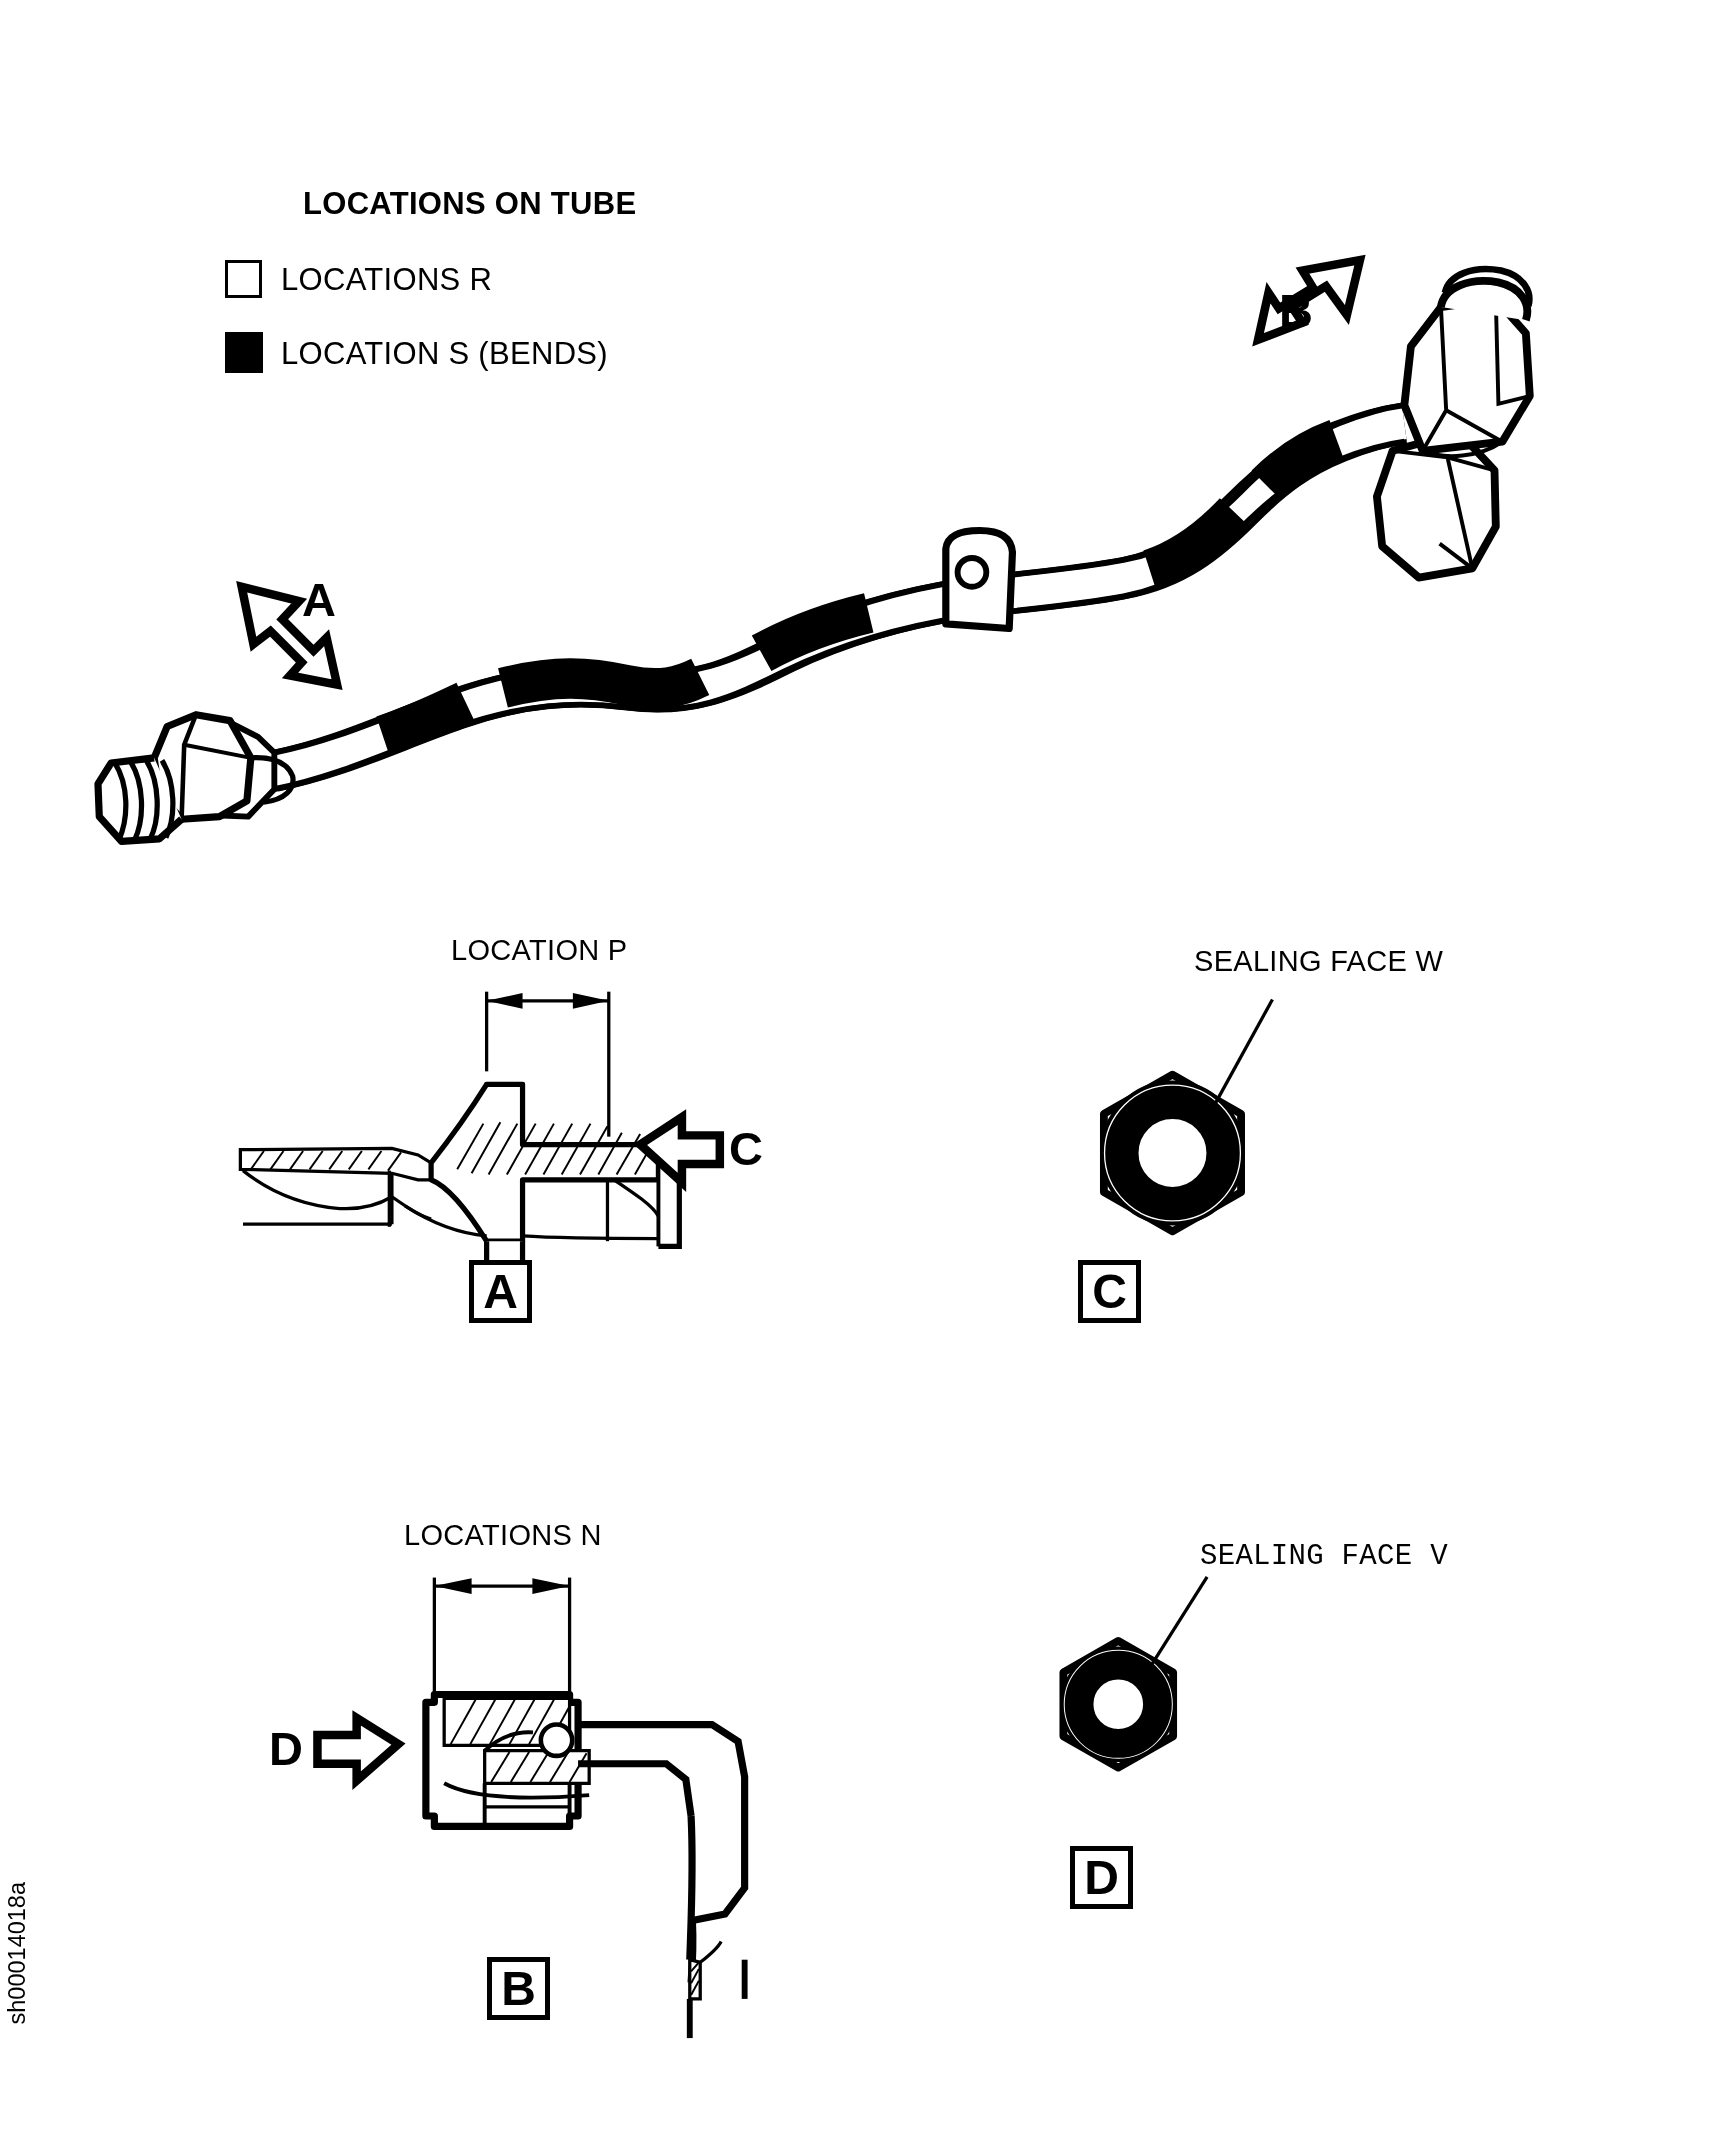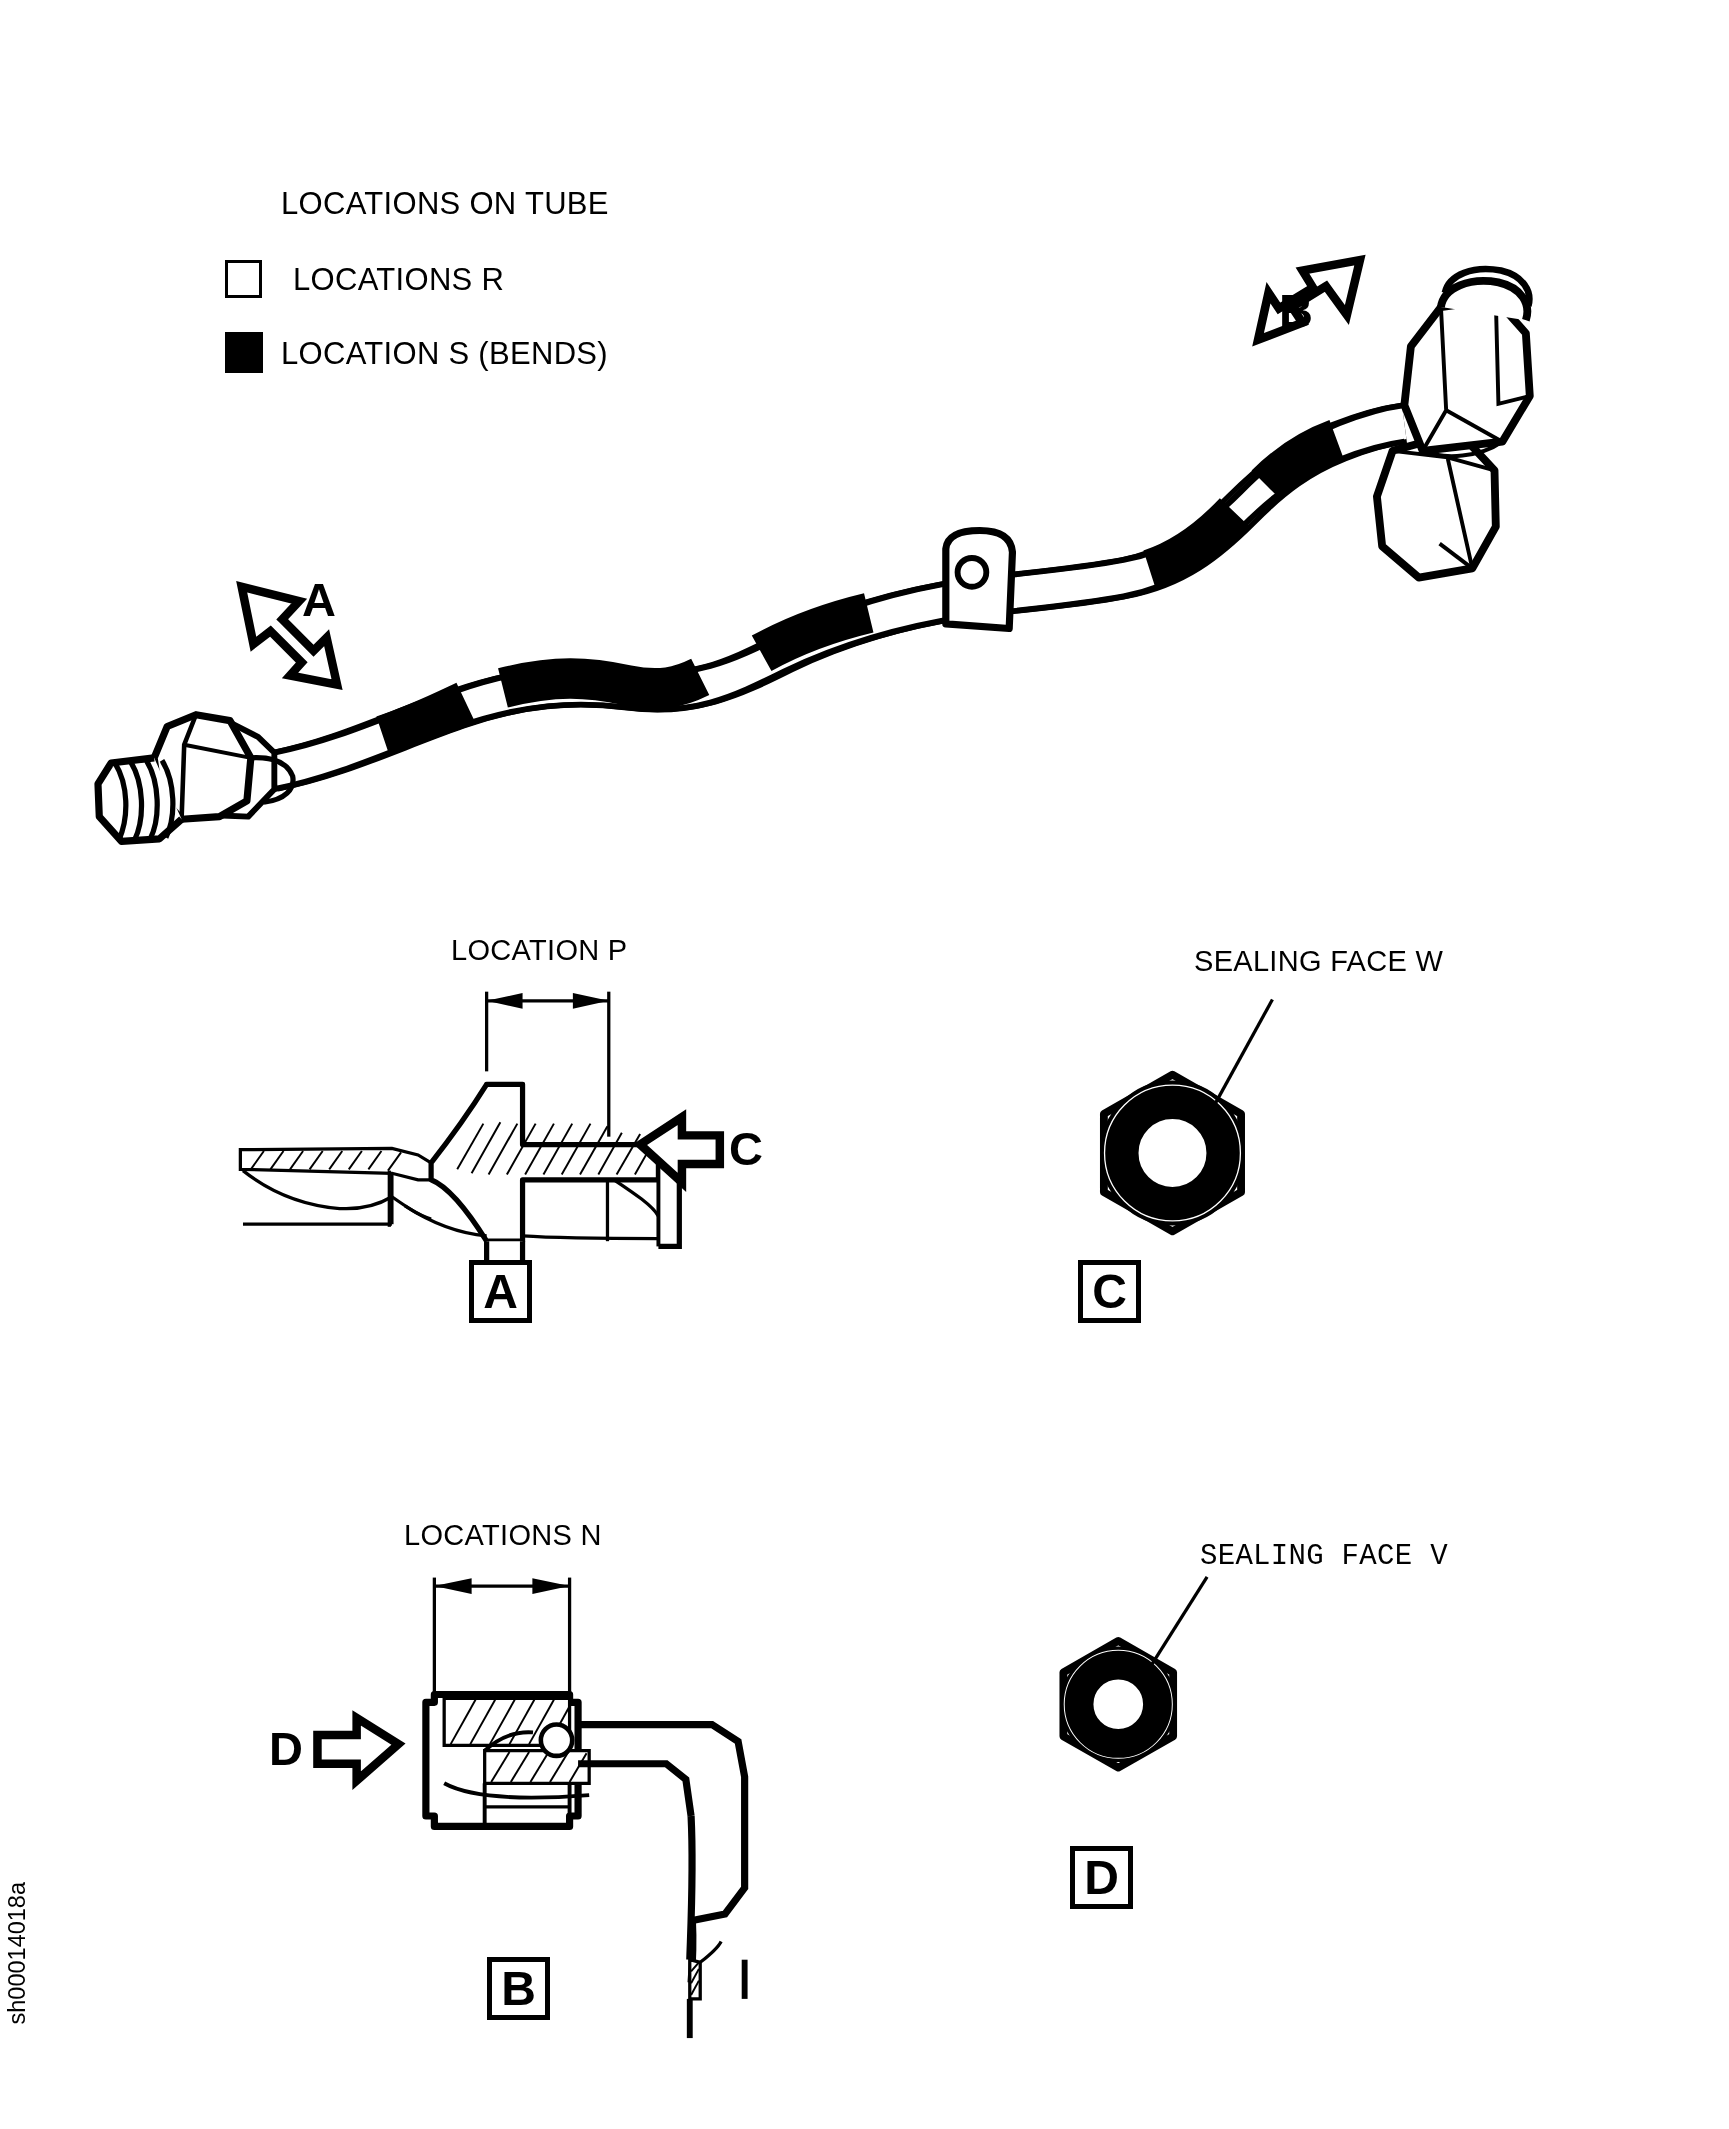--- a/index.html
+++ b/index.html
@@ -27,22 +27,23 @@
   }
   .txt {
     position: absolute;
     color: #000000;
     font-family: "Liberation Sans", sans-serif;
     white-space: pre;
     line-height: 1;
   }
   .lbl-heading {
     font-size: 31px;
-    font-weight: normal;
+    font-weight: bold;
     letter-spacing: 0.3px;
+    margin-left: 22px;
   }
   .lbl-legend {
     font-size: 31px;
     font-weight: normal;
     letter-spacing: 0.3px;
   }
   .lbl-callout {
     font-size: 29px;
     font-weight: normal;
     letter-spacing: 0.3px;
@@ -383,21 +384,21 @@
       <circle cx="1712" cy="2609" r="40" fill="#ffffff" stroke="#000000" stroke-width="4"></circle>
 
       <line x1="1752" y1="2566" x2="1848" y2="2414" stroke="#000000" stroke-width="5"></line>
     </g>
 
   </svg>
 
   <div class="txt lbl-heading" style="left:281px; top:188px;">LOCATIONS ON TUBE</div>
 
   <div class="swatch-open" style="left:225px; top:260px; width:37px; height:38px;"></div>
-  <div class="txt lbl-legend" style="left:293px; top:264px;">LOCATIONS R</div>
+  <div class="txt lbl-legend" style="left:281px; top:264px;">LOCATIONS R</div>
 
   <div class="swatch-solid" style="left:225px; top:332px; width:38px; height:41px;"></div>
   <div class="txt lbl-legend" style="left:281px; top:338px;">LOCATION S (BENDS)</div>
 
   <div class="txt lbl-arrow" style="left:302px; top:576px;">A</div>
   <div class="txt lbl-arrow" style="left:1279px; top:287px;">B</div>
 
   <div class="txt lbl-callout" style="left:451px; top:936px;">LOCATION P</div>
   <div class="txt lbl-arrow" style="left:729px; top:1125px;">C</div>
   <div class="boxlabel" style="left:469px; top:1260px; width:63px; height:63px;">

